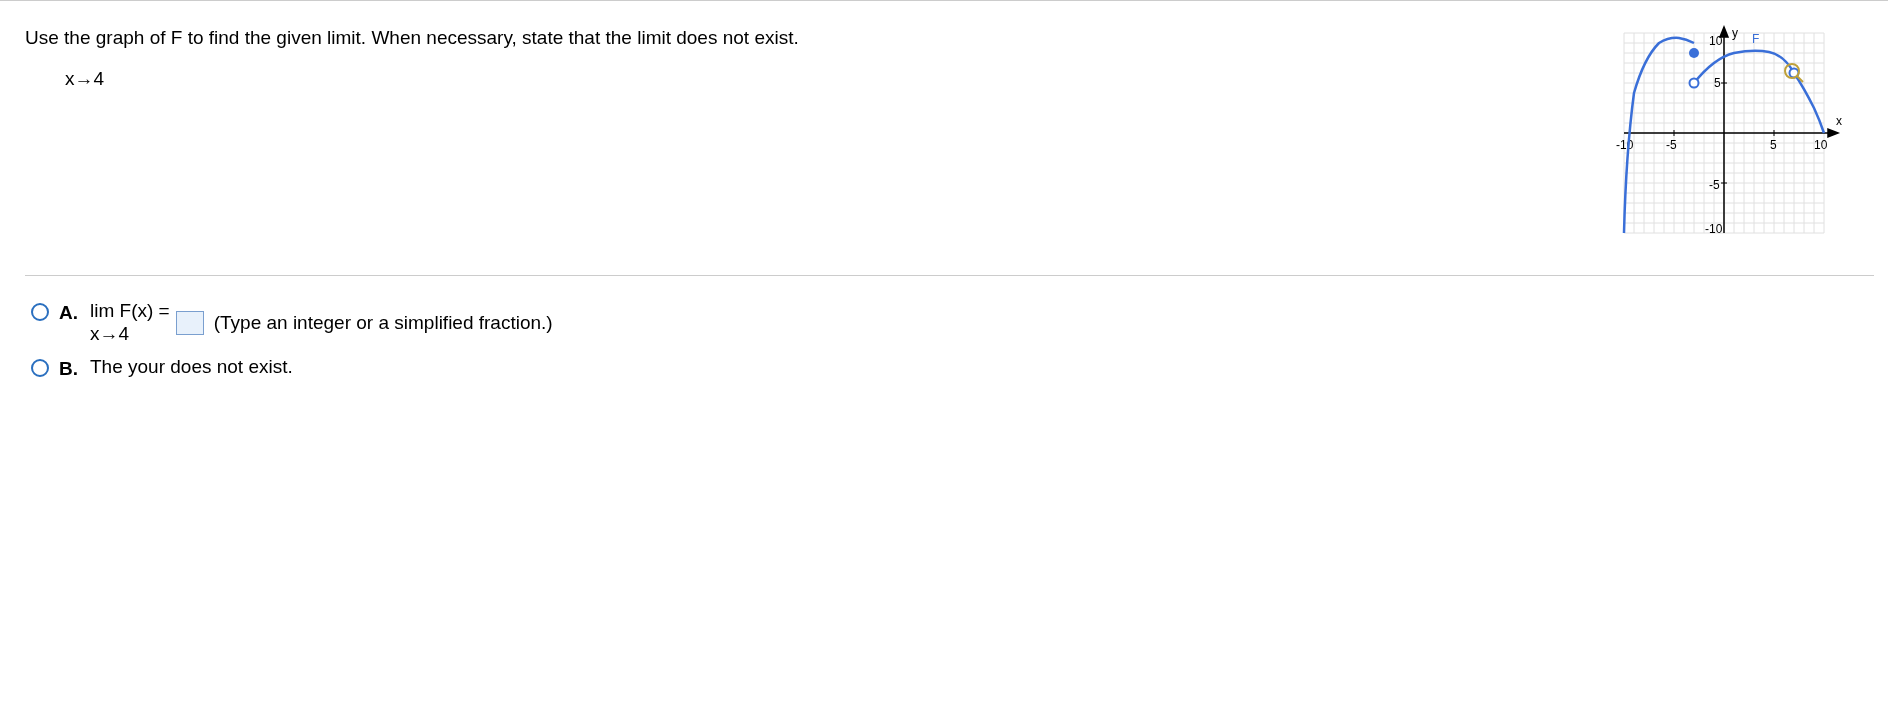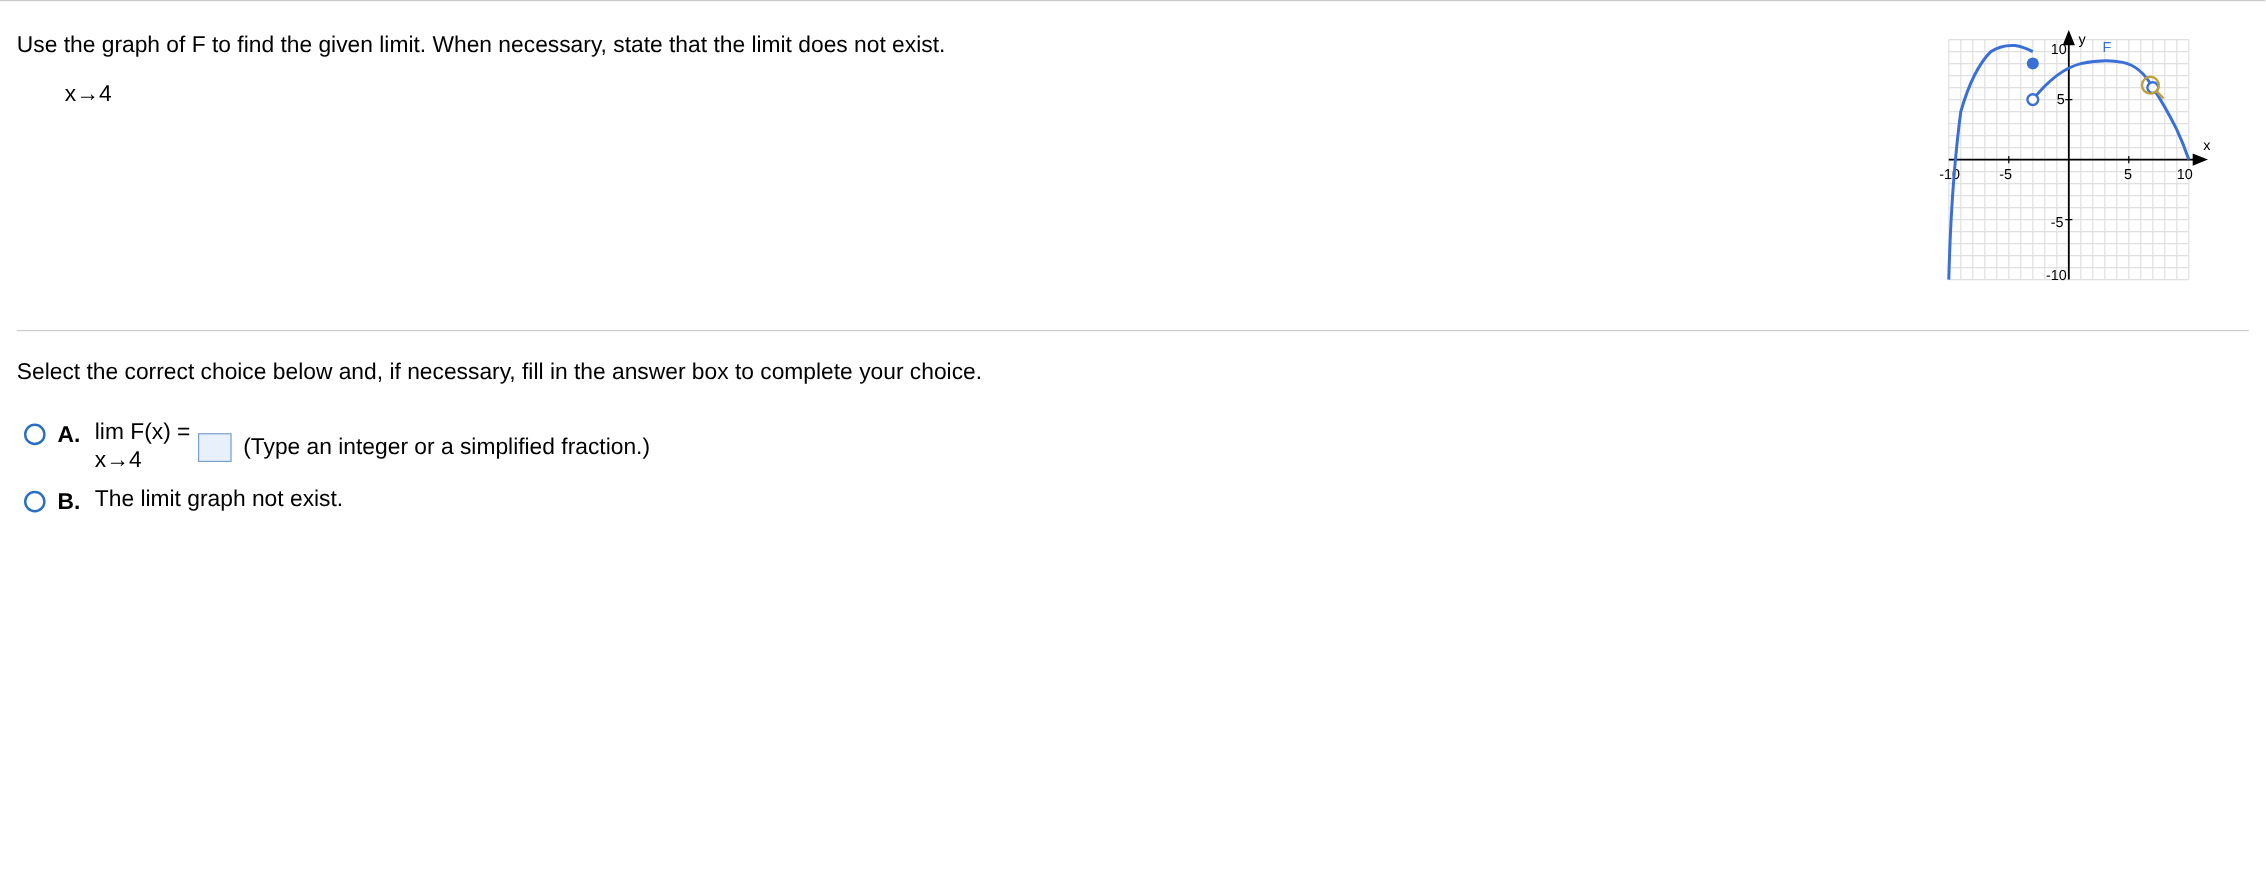--- a/index.html
+++ b/index.html
@@ -6,21 +6,21 @@
   body {
     margin: 0;
     padding: 0;
     font-family: Arial, Helvetica, sans-serif;
     font-size: 19px;
     color: #000;
     background: #fff;
     width: 1888px;
   }
   .hr-top { border-top: 1px solid #ccc; margin: 0 0 16px 0; }
-  .content { padding: 6px 14px; }
+  .content { padding: 6px 14px; margin-left: 11px; }
   .question-row { display: flex; align-items: flex-start; }
   .question-text { flex: 1; padding-top: 4px; }
   .limit-expr { margin: 18px 0 0 40px; line-height: 1.3; }
   .limit-top { display: block; }
   .limit-bot { display: block; }
   .graph-wrap { margin-left: 20px; margin-right: 20px; text-align: right; }
   .divider { border-top: 1px solid #ccc; margin: 32px 0 24px 0; }
   .choices-intro { margin-bottom: 28px; }
   .choice { display: flex; align-items: flex-start; margin: 10px 0; }
   .radio {
@@ -151,36 +151,35 @@
         <g transform="translate(178,48)">
           <circle cx="0" cy="0" r="7" fill="none" stroke="#bfa13a" stroke-width="2"></circle>
           <line x1="5" y1="5" x2="11" y2="11" stroke="#bfa13a" stroke-width="2"></line>
         </g>
       </svg>
     </div>
   </div>
 
   <div class="divider"></div>
 
-  <div class="choices-intro">Select the correct choice below and, if necessary, fill in the answer box to complete your choice.</div>
 
   <div class="choice">
     <div class="radio"></div>
     <div class="choice-label">A.</div>
     <div class="choice-body">
       <div class="choice-a-line">
         <span class="lim-block">
           <span class="top">lim F(x) =</span>
           <span class="bot">x→4</span>
         </span>
         <input class="answer-input" type="text" style="">
         <span class="hint">(Type an integer or a simplified fraction.)</span>
       </div>
     </div>
   </div>
 
   <div class="choice">
     <div class="radio"></div>
     <div class="choice-label">B.</div>
-    <div class="choice-body">The limit graph not exist.</div>
+    <div class="choice-body">The your does not exist.</div>
   </div>
 
 </div>
 
 </body></html>

